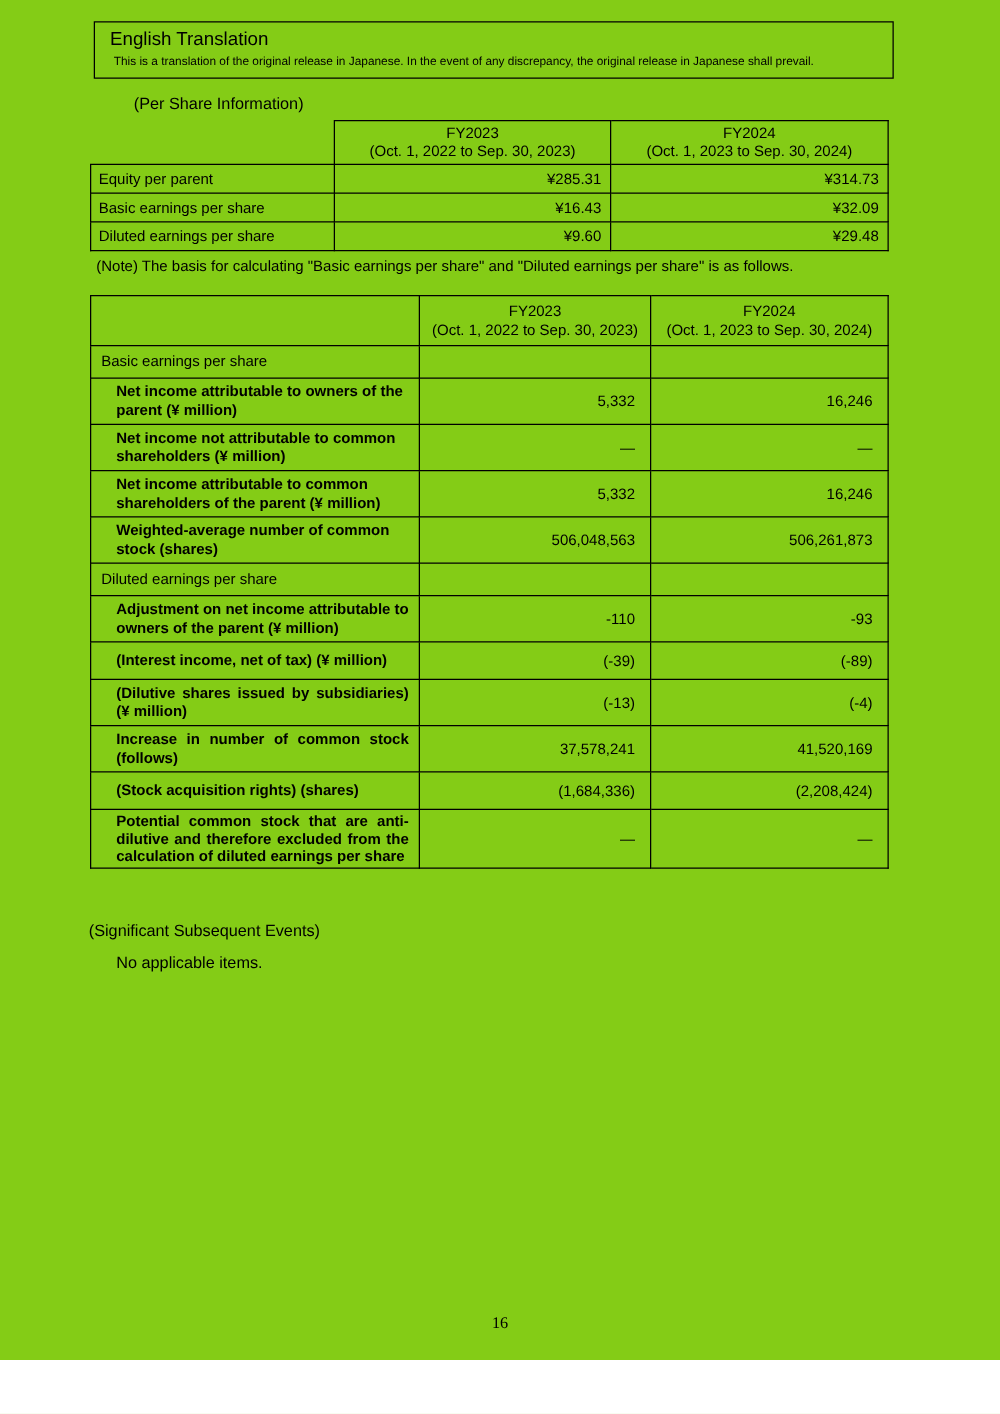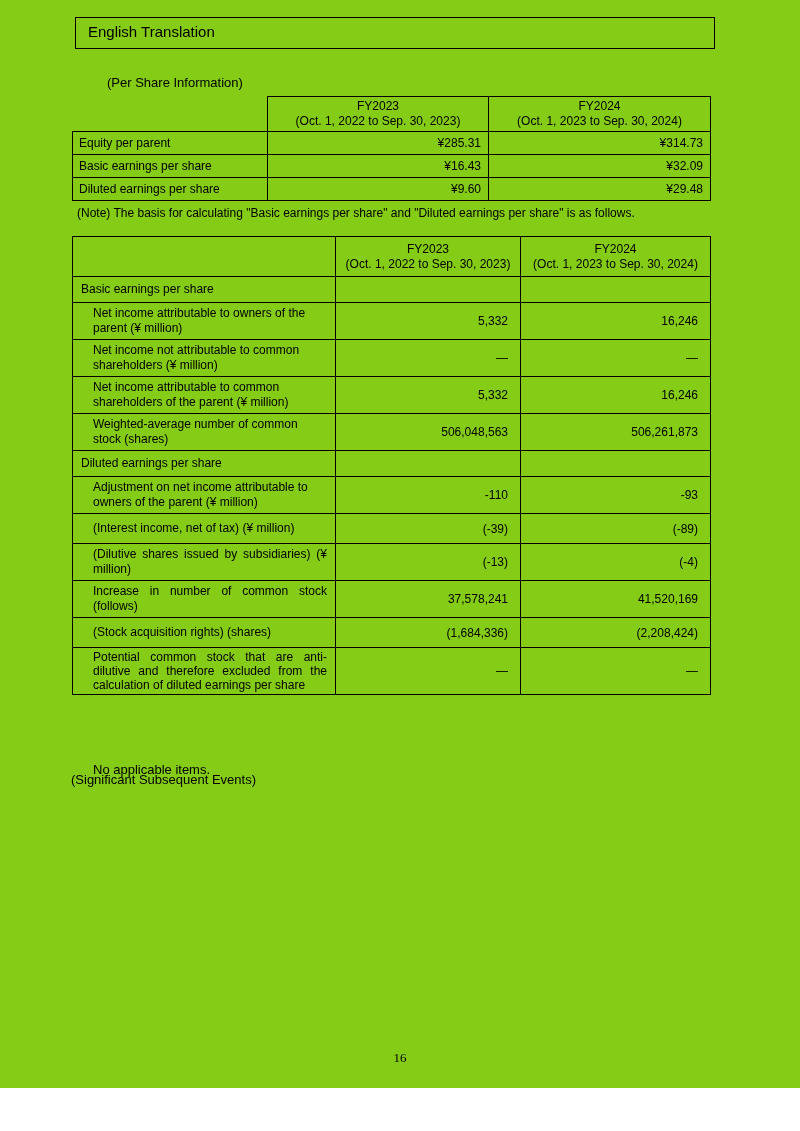--- a/index.html
+++ b/index.html
@@ -16,21 +16,21 @@
   .header-box {
     position: absolute; left: 75px; top: 17px; width: 640px;
     border: 1px solid #000;
     padding: 4px 10px 6px 12px;
   }
   .header-title { font-size: 15px; line-height: 20px; }
   .header-subtitle { font-size: 9.5px; line-height: 12px; margin-top: 2px; padding-left: 3px; }
 
   .section-heading { position: absolute; left: 71px; font-size: 13px; }
   .heading-pershare { top: 75px; margin-left: 36px; }
-  .heading-sse { top: 772px; }
+  .heading-sse { top: 737px; }
   .no-items { position: absolute; left: 93px; top: 762px; font-size: 13px; }
 
   table { border-collapse: collapse; table-layout: fixed; font-size: 12px; }
   td, th { border: 1px solid #000; font-weight: normal; vertical-align: middle; }
 
   th.colhead { text-align: center; padding: 2px 2px; height: 35px; }
   th.colhead div { line-height: 15px; }
   td.corner { border-top: none; border-left: none; }
   td.corner2 {  }
 
@@ -43,21 +43,21 @@
   .t1 td.lbl { text-align: left; padding: 2px 4px 2px 6px; }
   .t1 td.num { text-align: right; padding: 2px 7px 2px 2px; }
 
   
   .t2 { position: absolute; left: 72px; top: 236px; width: 638px; }
   .t2 col.c-label { width: 263px; }
   .t2 col.c-fy1 { width: 185px; }
   .t2 col.c-fy2 { width: 190px; }
   .t2 th.colhead { height: 40px; }
   .t2 td.lbl { text-align: left; padding: 3px 8px 3px 8px; line-height: 15px; }
-  .t2 tr.item td.lbl { padding-left: 20px; }
+  .t2 tr.item td.lbl { padding-left: 20px; font-weight: bold; }
   .t2 tr.just td.lbl { text-align: justify; }
   .t2 td.num { text-align: right; padding: 2px 12px 2px 2px; }
   .t2 tr.sec td { height: 26px; }
   .t2 tr.r1 td { height: 30px; }
   .t2 tr.r2 td { height: 37px; }
   .t2 tr.r3 td { height: 42px; }
   .t2 tr.r3 td.lbl { line-height: 14px; padding-top: 2px; padding-bottom: 2px; }
 
   .note-line { position: absolute; left: 77px; top: 206px; font-size: 12px; width: 660px; }
 
@@ -67,20 +67,21 @@
     font-family: "Liberation Serif", serif;
   }
 </style>
 </head>
 <body>
 
 <div class="page">
 
   <div class="header-box">
     <div class="header-title">English Translation</div>
+    <div class="header-subtitle">This is a translation of the original release in Japanese. In the event of any discrepancy, the original release in Japanese shall prevail.</div>
   </div>
 
   <div class="section-heading heading-pershare">(Per Share Information)</div>
 
   <table class="t1">
     <colgroup>
         <col class="c-label">
         <col class="c-fy1">
         <col class="c-fy2">
       </colgroup>

